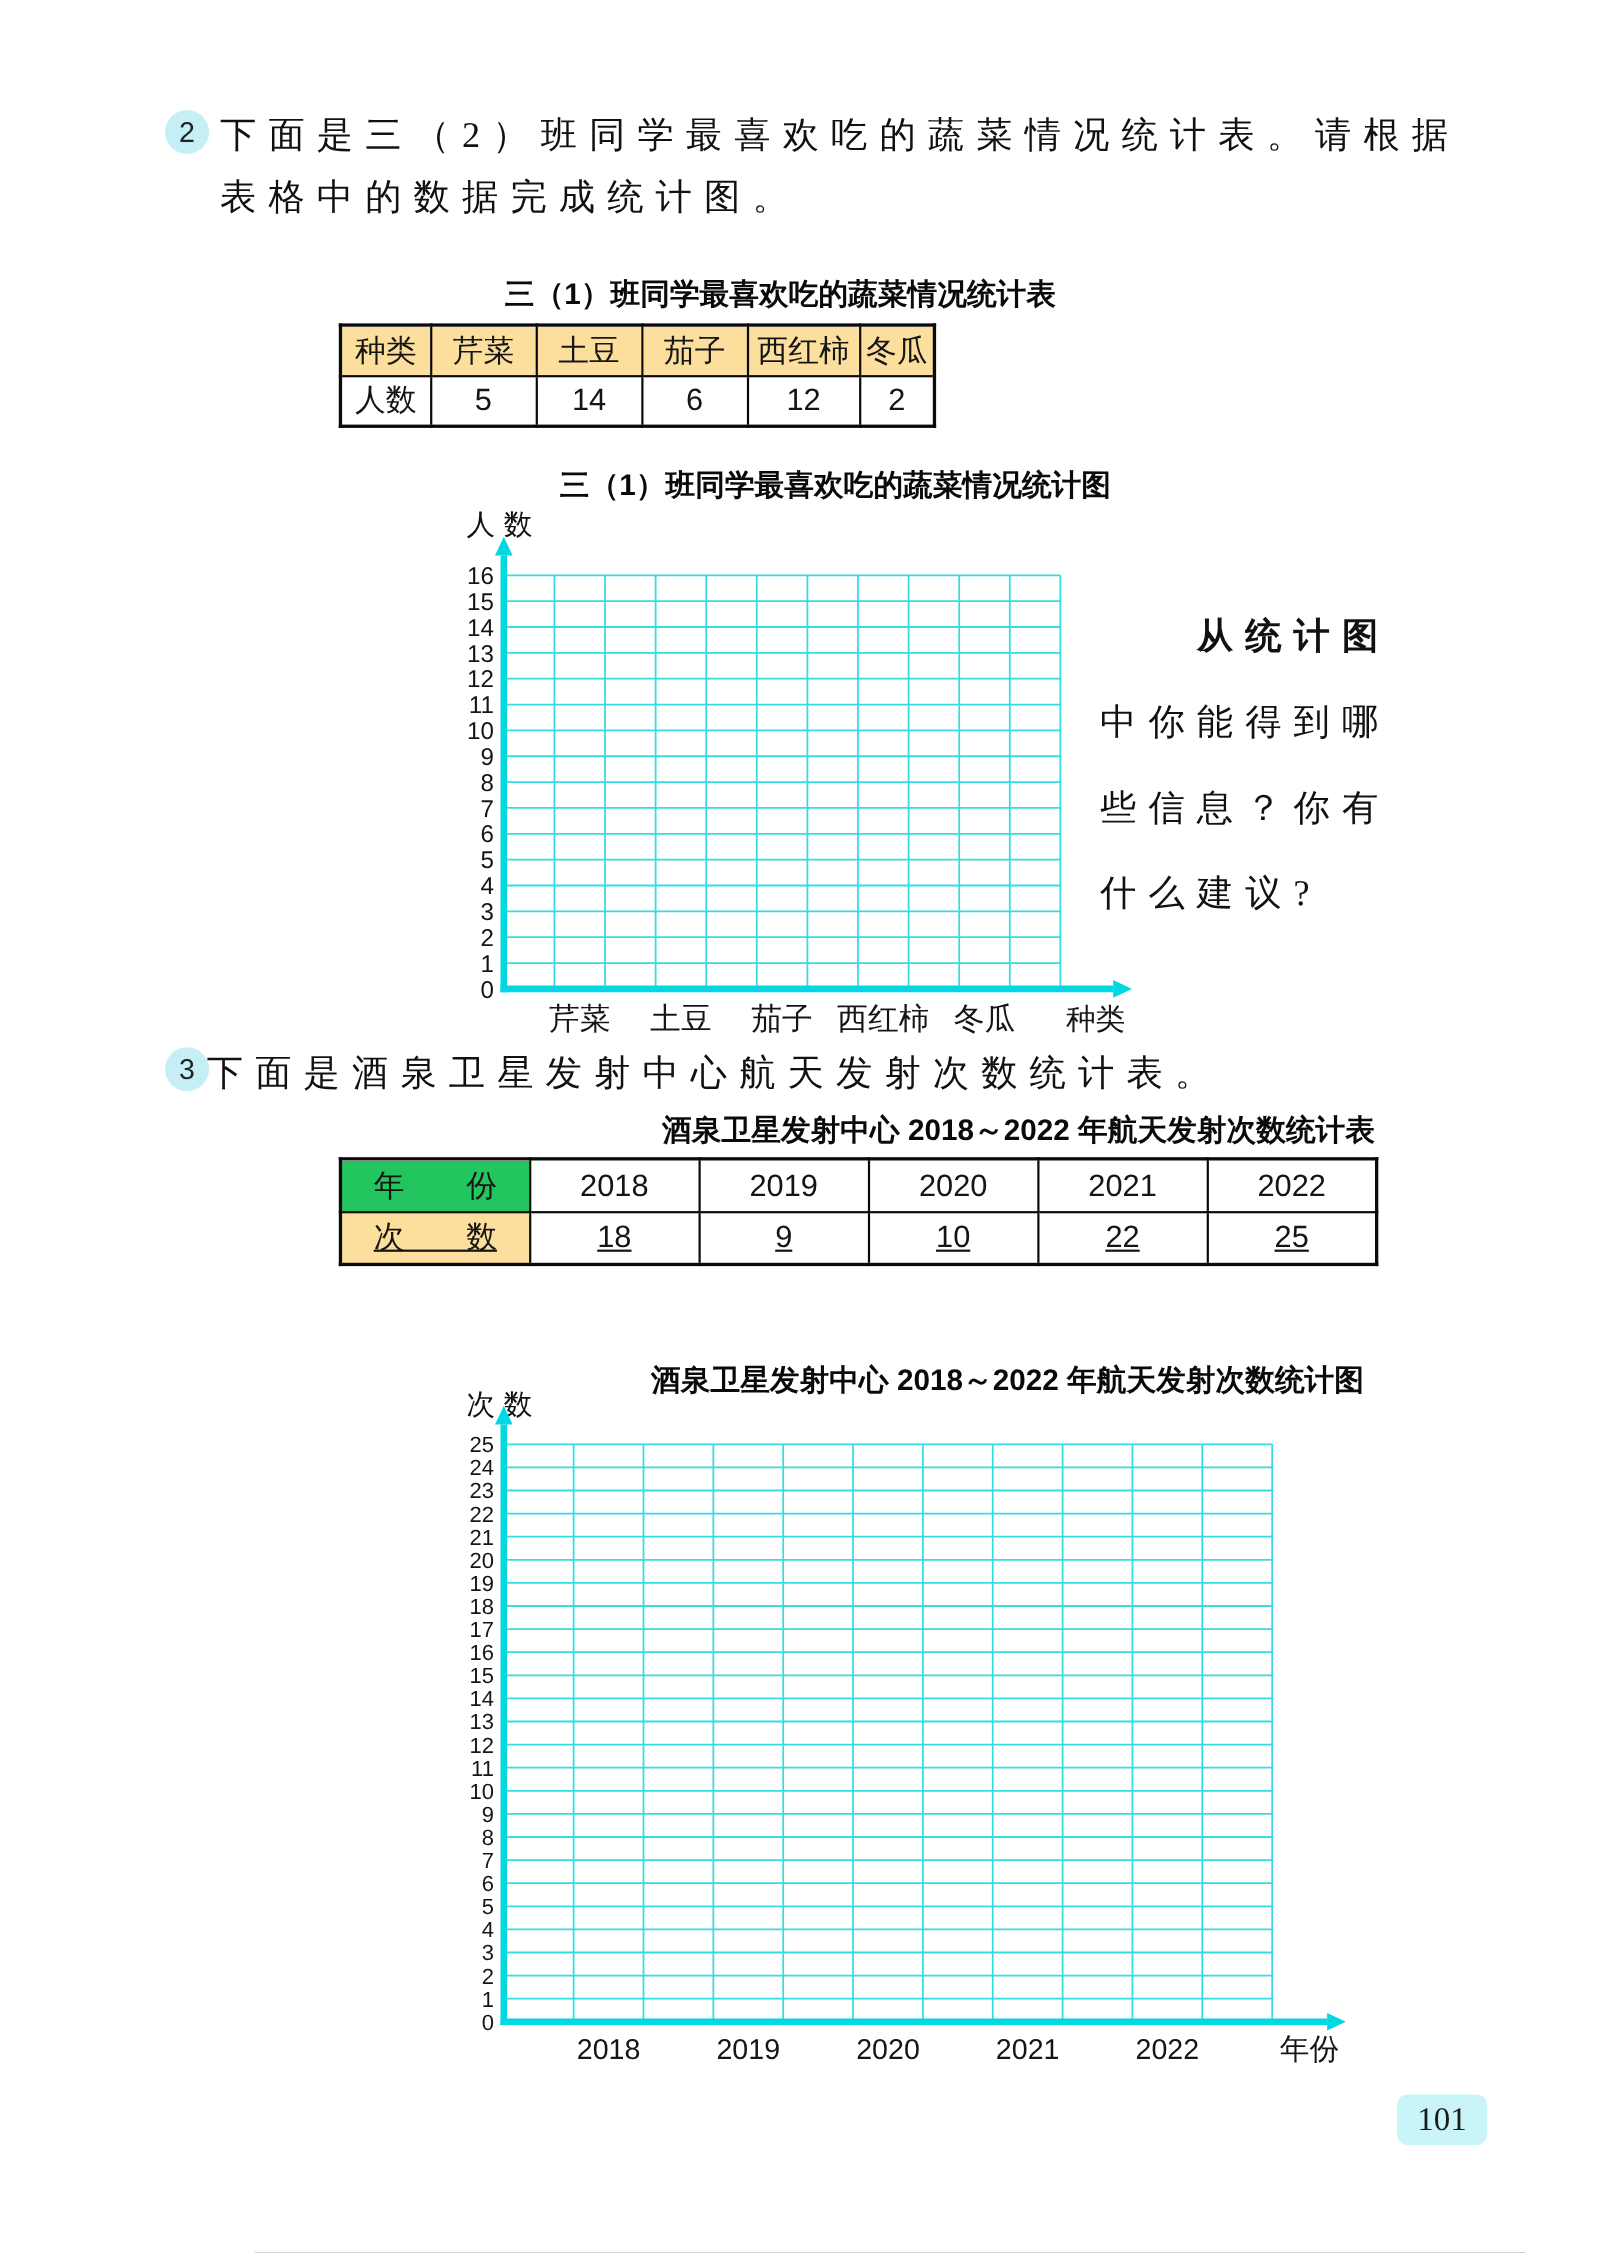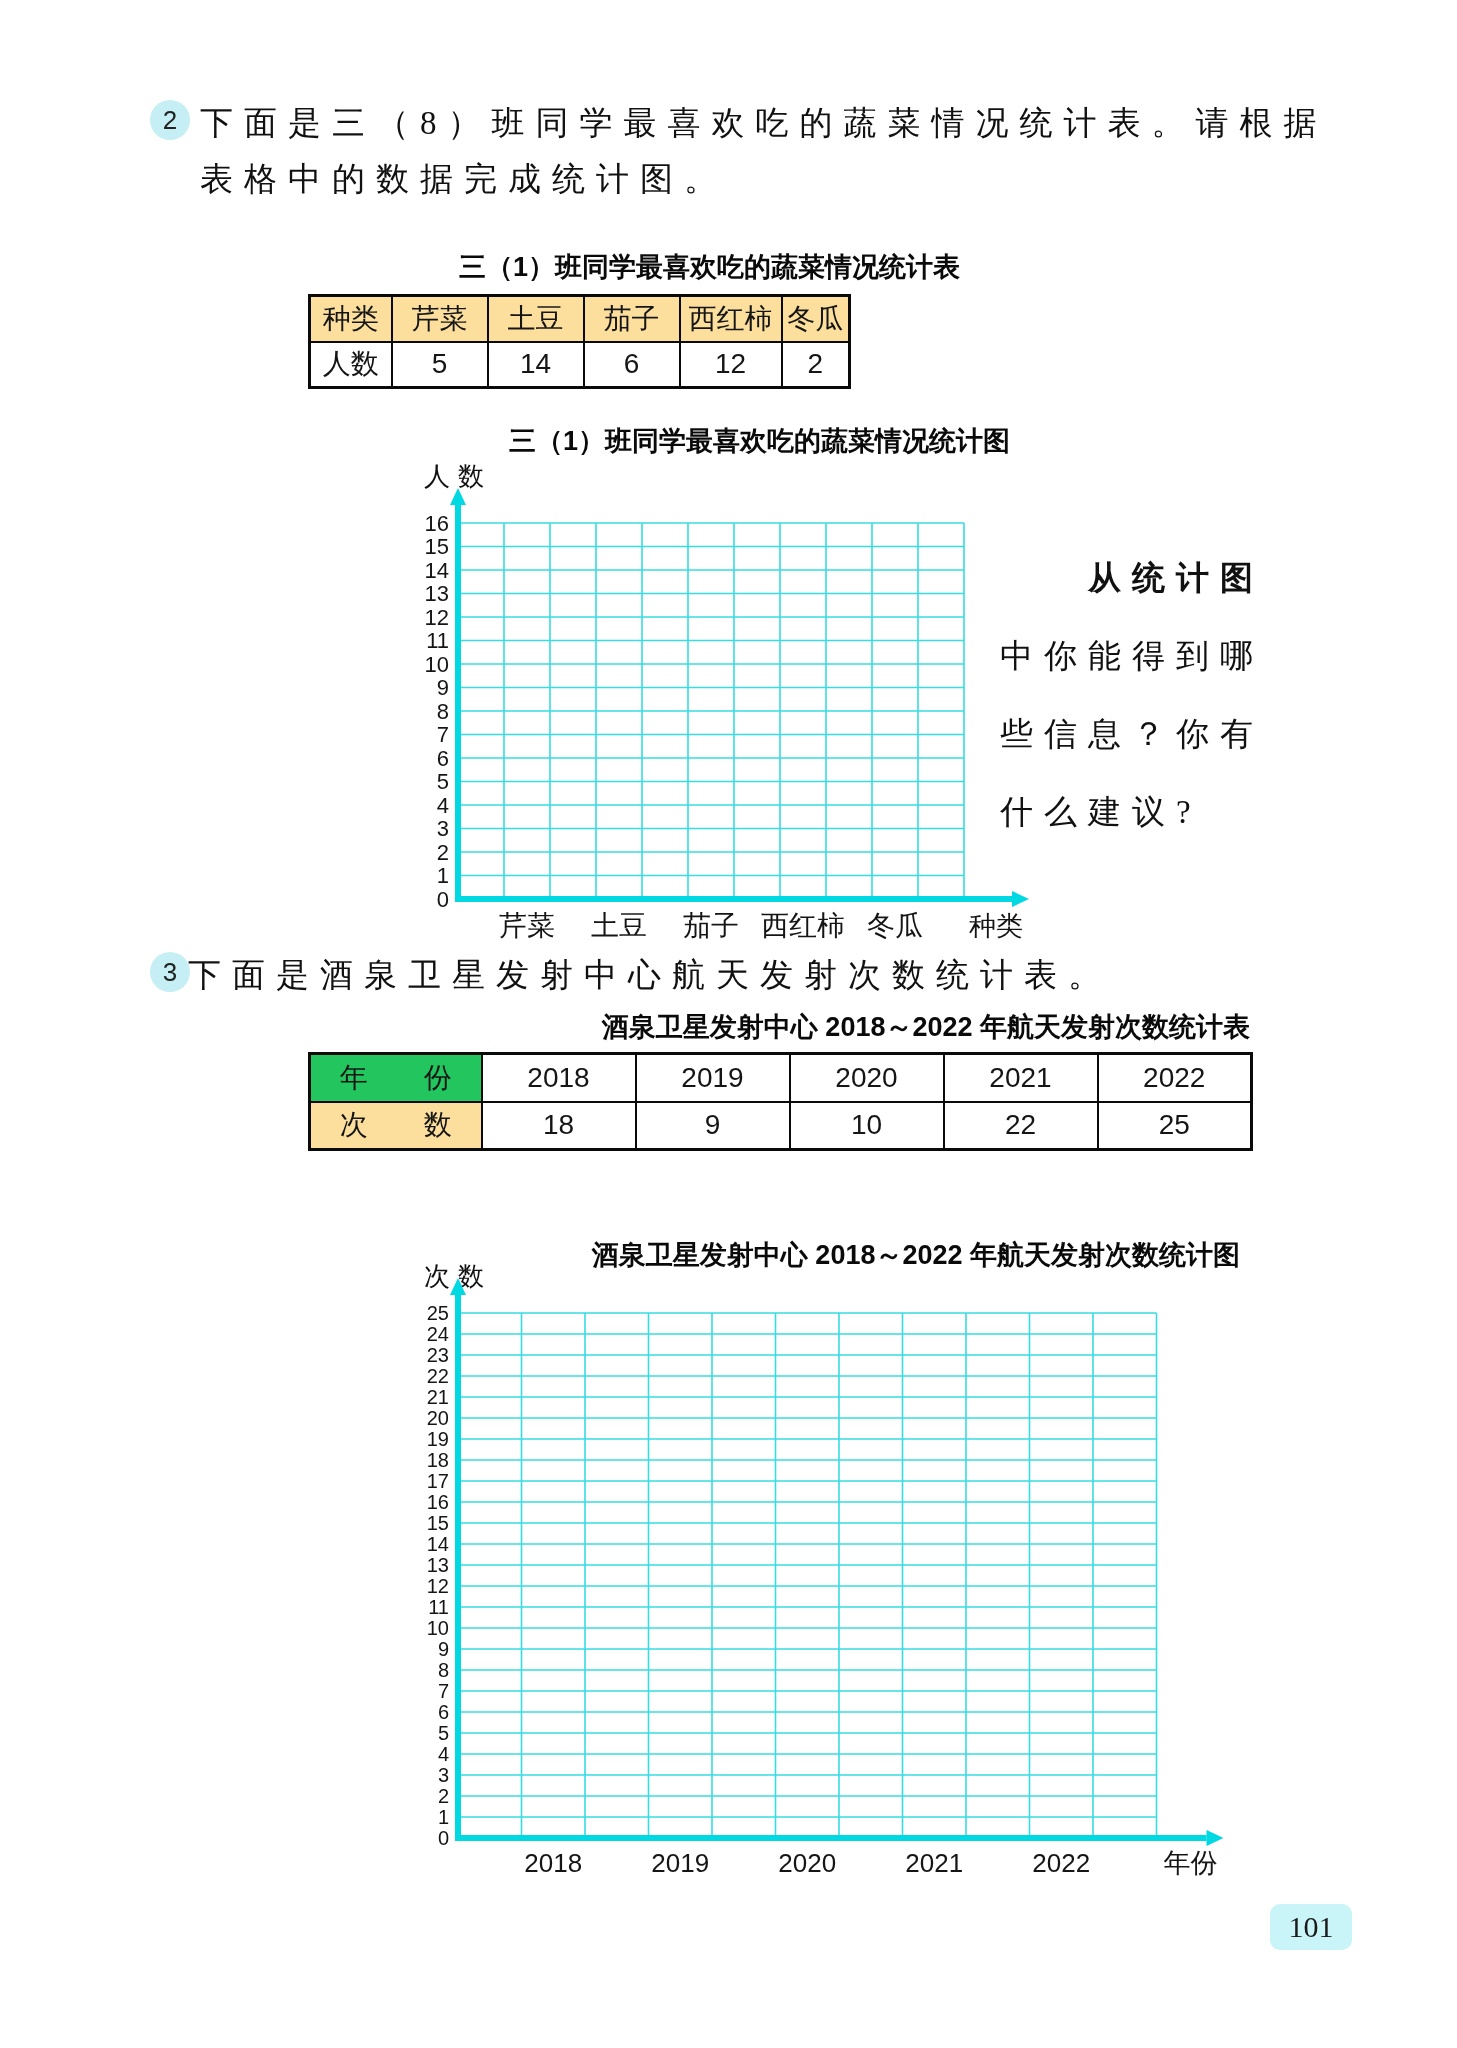--- a/index.html
+++ b/index.html
@@ -23,21 +23,21 @@
               font-family:"Liberation Serif",serif;font-size:30px;color:#1a1a1a;}
 </style>
 </head>
 <body>
 
 <div id="page">
 
   <div class="abs badge" style="left: 150px; top: 100px; background: rgb(197, 239, 245);">
     <span>2</span>
   </div>
-  <div class="abs kai" style="left:200px;top:101px;">下面是三（8）班同学最喜欢吃的蔬菜情况统计表。请根据</div>
+  <div class="abs kai" style="left:200px;top:101px;">下面是三（2）班同学最喜欢吃的蔬菜情况统计表。请根据</div>
   <div class="abs kai" style="left:200px;top:157px;">表格中的数据完成统计图。</div>
 
   <div class="abs tbl-title" style="left:260px;top:249px;width:700px;">三（1）班同学最喜欢吃的蔬菜情况统计表</div>
 
   <table class="data abs" style="left:308px;top:294px;width:540px;">
     <colgroup>
         <col style="width:82px">
         <col style="width:96px">
         <col style="width:96px">
         <col style="width:96px">
@@ -149,21 +149,21 @@
       </colgroup>
     <tbody>
         <tr style="height:48px;">
       <td class="hd hdr-bg" style="background: #22c55e;">年　　份</td>
       <td class="num">2018</td>
       <td class="num">2019</td>
       <td class="num">2020</td>
       <td class="num">2021</td>
       <td class="num">2022</td>
     </tr>
-    <tr style="height:48px;">
+    <tr style="height:48px;text-decoration:underline;">
       <td class="hd hdr-bg" style="background: rgb(252, 223, 157);">次　　数</td>
       <td class="num">18</td>
       <td class="num">9</td>
       <td class="num">10</td>
       <td class="num">22</td>
       <td class="num">25</td>
     </tr>
   </tbody>
     </table>
 

